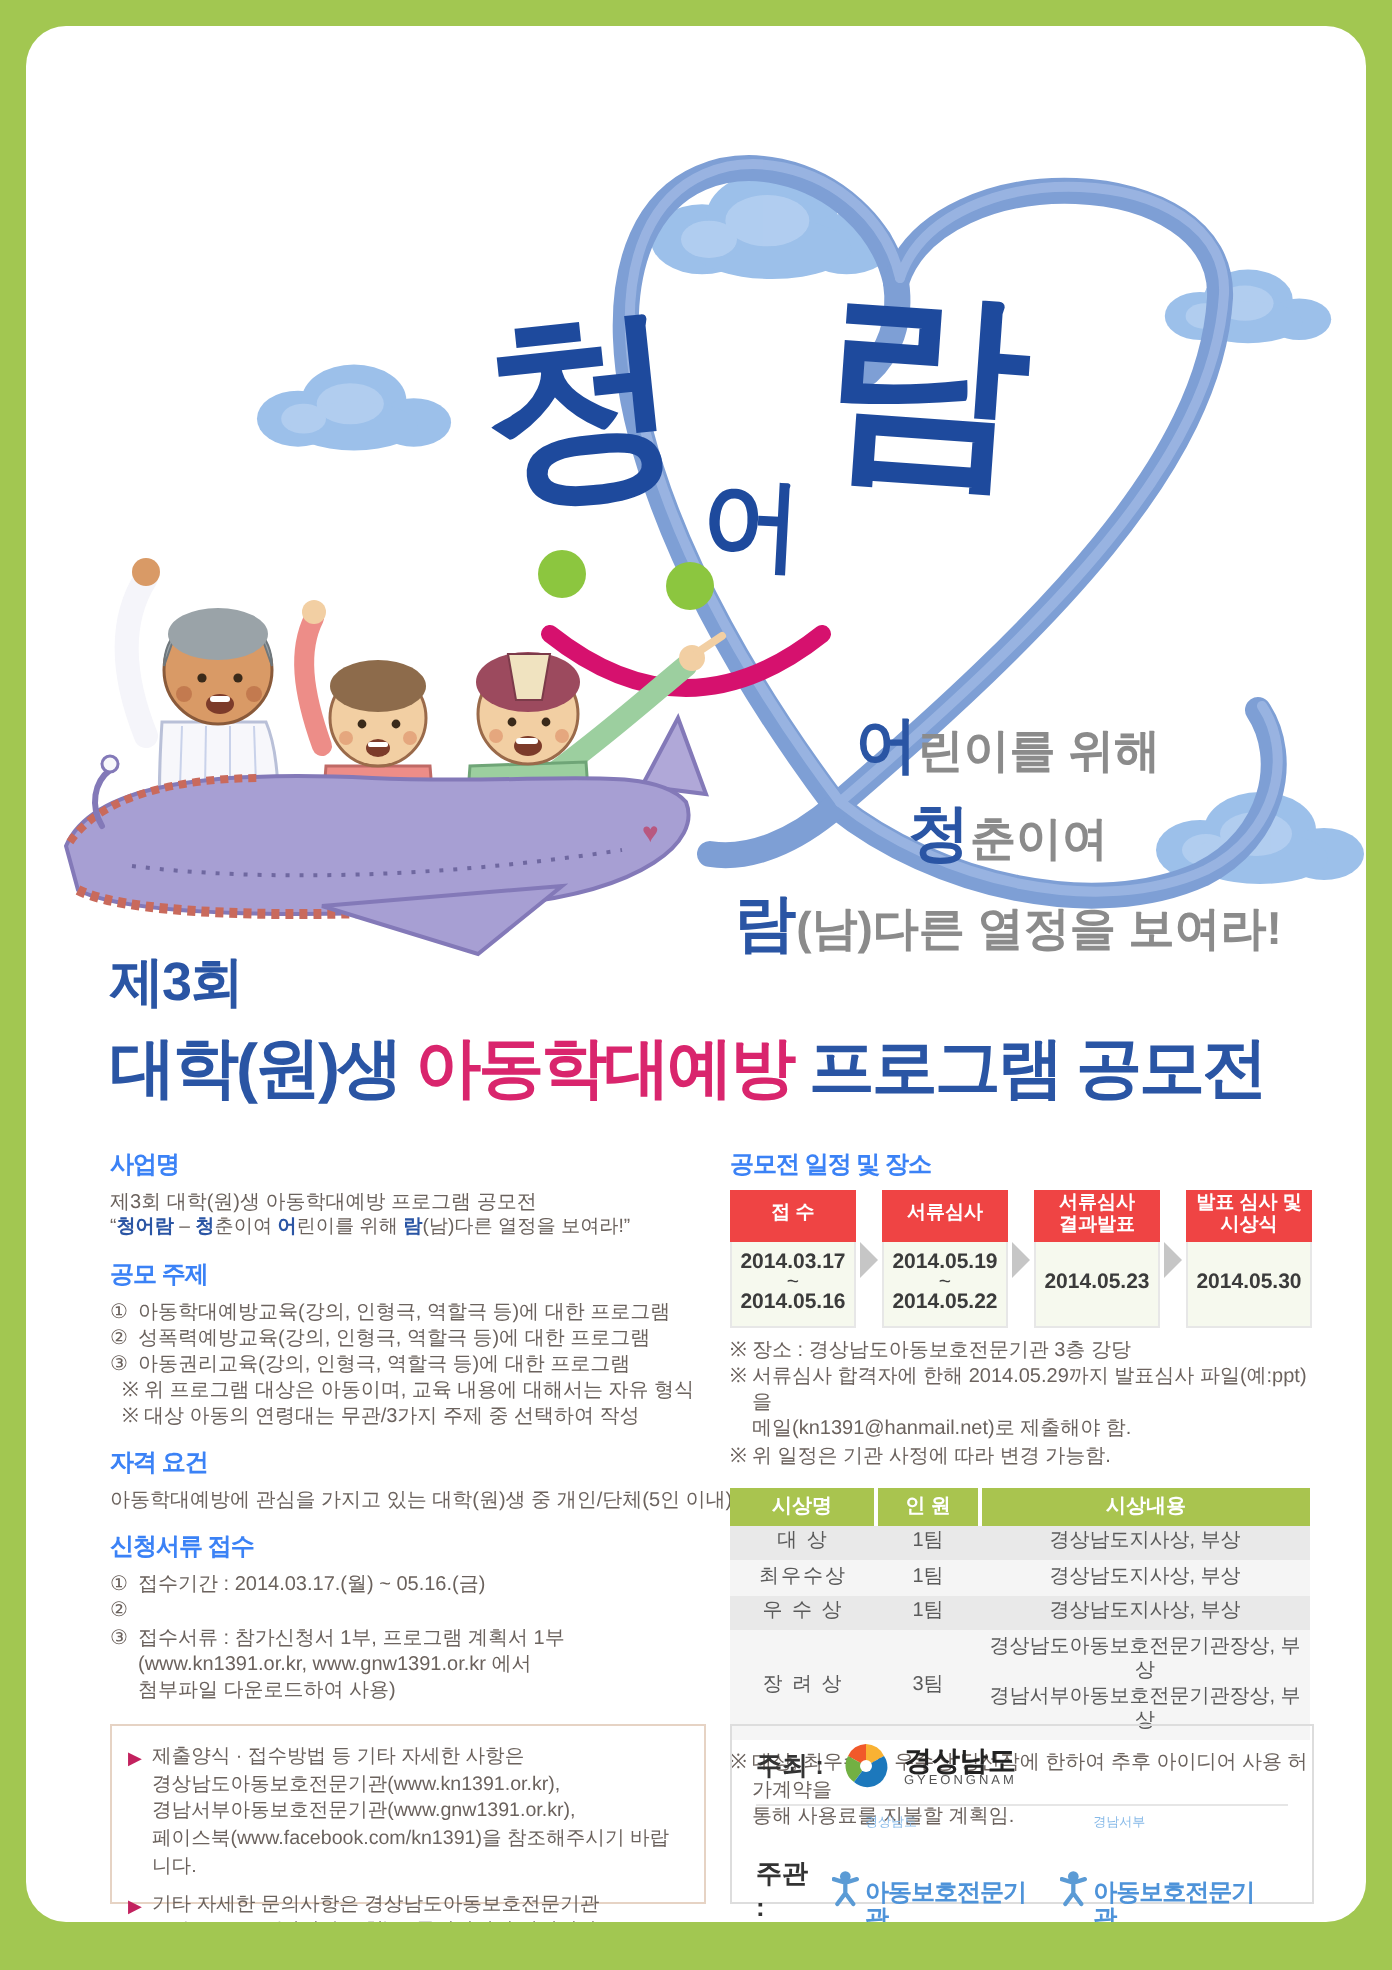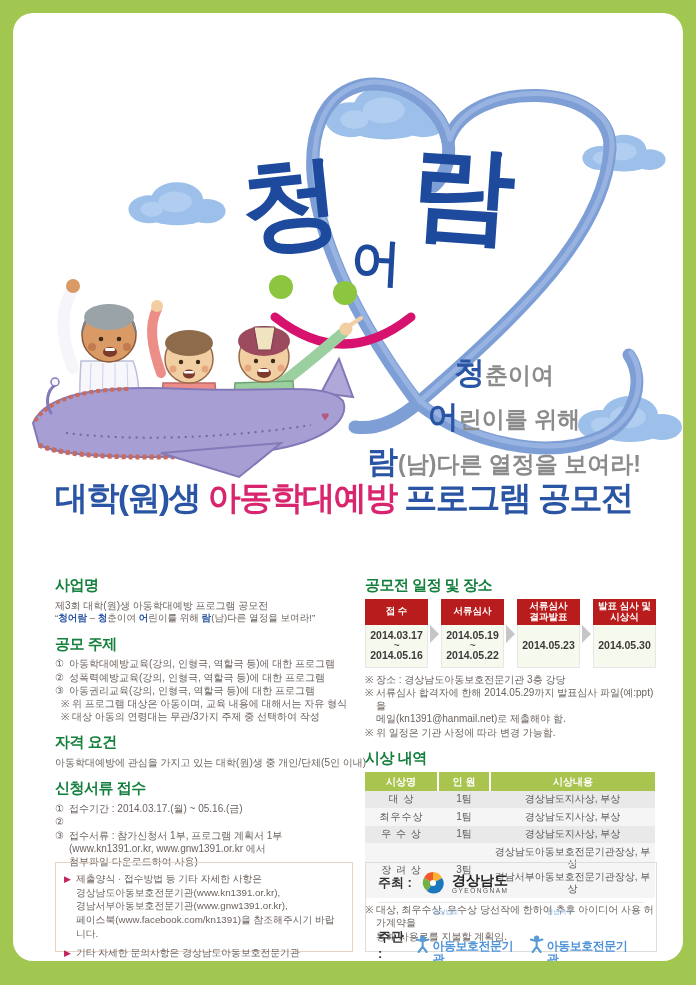--- a/index.html
+++ b/index.html
@@ -21,36 +21,36 @@
   .title-block{position:absolute;left:42px;top:460px;width:610px;}
   .edition{color:#2a55a4;font-size:27px;font-weight:bold;letter-spacing:-1px;}
   .main-title{margin-top:3px;font-size:33px;font-weight:bold;letter-spacing:-1.5px;white-space:nowrap;}
   .main-title .blue{color:#2a55a4;margin-top:40px;}
   .main-title .magenta{color:#d9256d;}
 
   
   .col{position:absolute;top:562px;width:296px;color:#6b625d;font-size:10px;line-height:1.32;}
   .col-left{left:42px;}
   .col-right{left:352px;}
-  h3.pink{color:#15803d;font-size:15px;font-weight:bold;margin:0 0 4px 0;letter-spacing:-0.5px;}
+  h3.pink{color:#3b82f6;font-size:12px;font-weight:bold;margin:0 0 4px 0;letter-spacing:-0.5px;}
   .sec{margin-bottom:9px;}
   .bodyline{white-space:nowrap;}
   .mini-logo{color:#2a55a4;font-weight:bold;}
   .lead-s{color:#2a55a4;font-weight:bold;}
   .li{display:flex;white-space:nowrap;}
   .li .num{flex:0 0 14px;}
   .li .txt{white-space:pre-line;}
   .note{display:flex;margin-left:6px;}
   .note .mark{flex:0 0 11px;}
   .note .txt{white-space:pre-line;}
 
   
   .steps{display:flex;align-items:flex-start;margin:2px 0 5px 0;}
   .step{width:63px;}
-  .step .hd{background:#b91c1c;color:#ffffff;font-weight:bold;font-size:9.5px;line-height:1.15;height:26px;display:flex;align-items:center;justify-content:center;text-align:center;white-space:pre-line;}
+  .step .hd{background:#ef4444;color:#ffffff;font-weight:bold;font-size:9.5px;line-height:1.15;height:26px;display:flex;align-items:center;justify-content:center;text-align:center;white-space:pre-line;}
   .step .dt{background:#f6f9ee;border:1px solid #e7e7e7;border-top:none;height:42px;display:flex;flex-direction:column;align-items:center;justify-content:center;font-size:10.5px;font-weight:bold;color:#3b3b3b;}
   .step .tilde{line-height:0.55;font-weight:normal;}
   .arr{width:0;height:0;border-top:9px solid transparent;border-bottom:9px solid transparent;border-left:9px solid #c6c6c6;margin:26px 2px 0 2px;flex:0 0 auto;}
 
   
   table.awards{border-collapse:collapse;width:290px;margin:2px 0 5px 0;}
   table.awards th{background:#a9c44f;color:#ffffff;font-size:10px;padding:3px 0;border-left:2px solid #ffffff;}
   table.awards th:first-child{border-left:none;}
   table.awards td{font-size:10px;color:#5a5a5a;text-align:center;padding:2.5px 1px;white-space:pre-line;line-height:1.25;}
   table.awards tr.odd td{background:#e9e9e9;}
@@ -221,26 +221,27 @@
         <path d="M 14,158 C 30,134 70,126 110,126" stroke="#c96a5c" stroke-width="4" fill="none" stroke-dasharray="4 3"></path>
         <path d="M 45,170 C 110,178 200,176 290,162" stroke="#6f68a0" stroke-width="2" fill="none" stroke-dasharray="2 5"></path>
         <path d="M 140,190 L 218,214 L 260,180 Z" fill="#a79fd3" stroke="#8379b8" stroke-width="2"></path>
         <text x="300" y="158" font-size="14" fill="#b85880">♥</text>
         <path d="M 30,150 C 24,140 26,128 34,122" stroke="#8379b8" stroke-width="3" fill="none" stroke-linecap="round"></path>
         <circle cx="34" cy="119" r="4" fill="#f7f7fb" stroke="#8379b8" stroke-width="1.5"></circle>
       </g>
     </svg>
 
     <div class="tagline">
+      <div class="tl"><span class="lead">어</span><span>린이를 위해</span></div>
       <div class="tl"><span class="lead">청</span><span>춘이여</span></div>
-      <div class="tl"><span class="lead">어</span><span>린이를 위해</span></div>
       <div class="tl"><span class="lead">람</span><span>(남)다른 열정을 보여라!</span></div>
     </div>
 
     <div class="title-block">
+      <div class="edition">제3회</div>
       <div class="main-title">
         <span class="blue">대학(원)생 </span><span class="magenta">아동학대예방</span><span class="blue"> 프로그램 공모전</span>
       </div>
     </div>
 
     <div class="col col-left">
       <div class="sec">
         <h3 class="pink">사업명</h3>
         <div class="bodyline">제3회 대학(원)생 아동학대예방 프로그램 공모전</div>
         <div class="bodyline" style="font-size:9.6px;"><span>“</span><span class="mini-logo">청어람</span><span> – </span><span class="lead-s">청</span><span>춘이여 </span><span class="lead-s">어</span><span>린이를 위해 </span><span class="lead-s">람</span><span>(남)다른 열정을 보여라!”</span></div>
@@ -340,21 +341,20 @@
             <span class="txt">서류심사 합격자에 한해 2014.05.29까지 발표심사 파일(예:ppt)을
 메일(kn1391@hanmail.net)로 제출해야 함.</span>
           </div>
         <div class="note" style="margin-left:0;">
             <span class="mark">※</span>
             <span class="txt">위 일정은 기관 사정에 따라 변경 가능함.</span>
           </div>
       </div>
 
       <div class="sec">
-        <h3 class="pink">시상 내역</h3>
         <table class="awards">
           <thead>
             <tr>
               <th style="width:72px;">시상명</th>
               <th style="width:50px;">인 원</th>
               <th>시상내용</th>
             </tr>
           </thead>
           <tbody>
             <tr class="odd">

